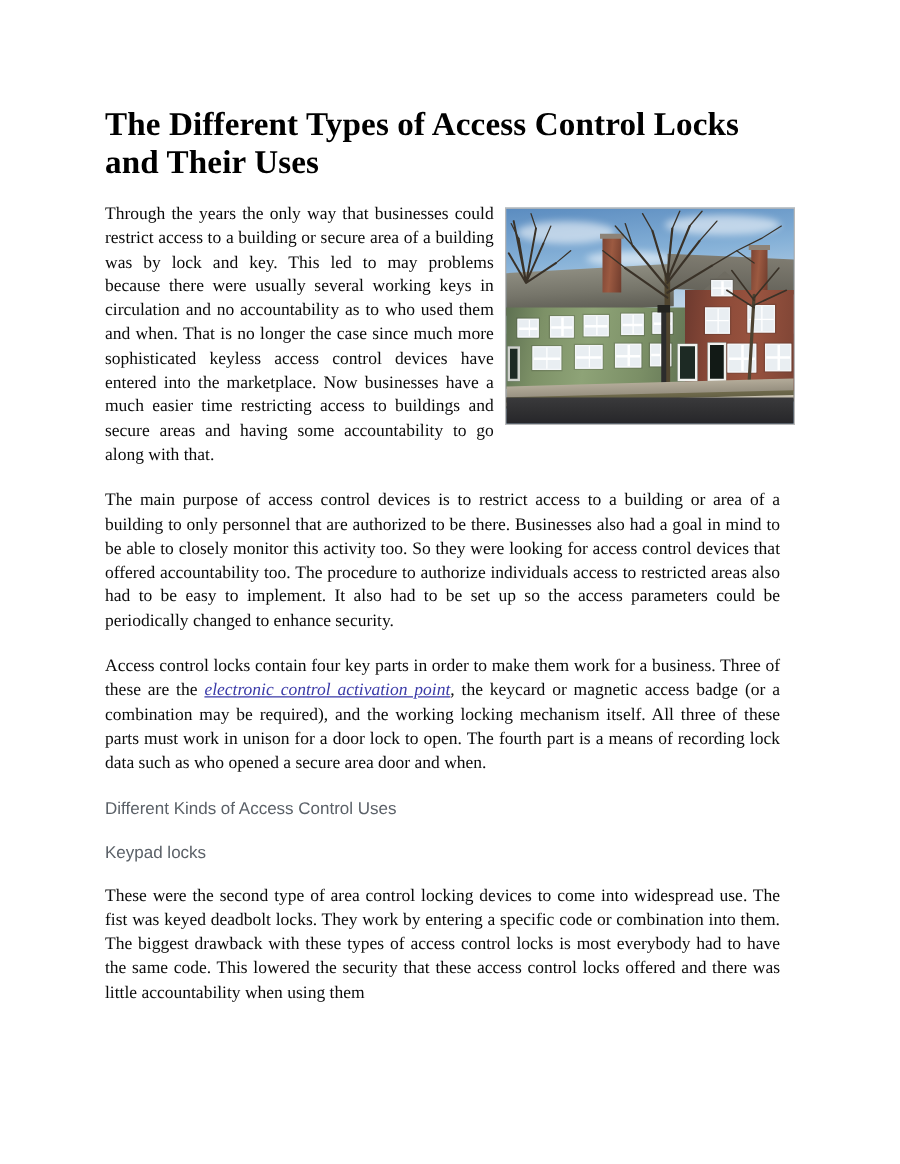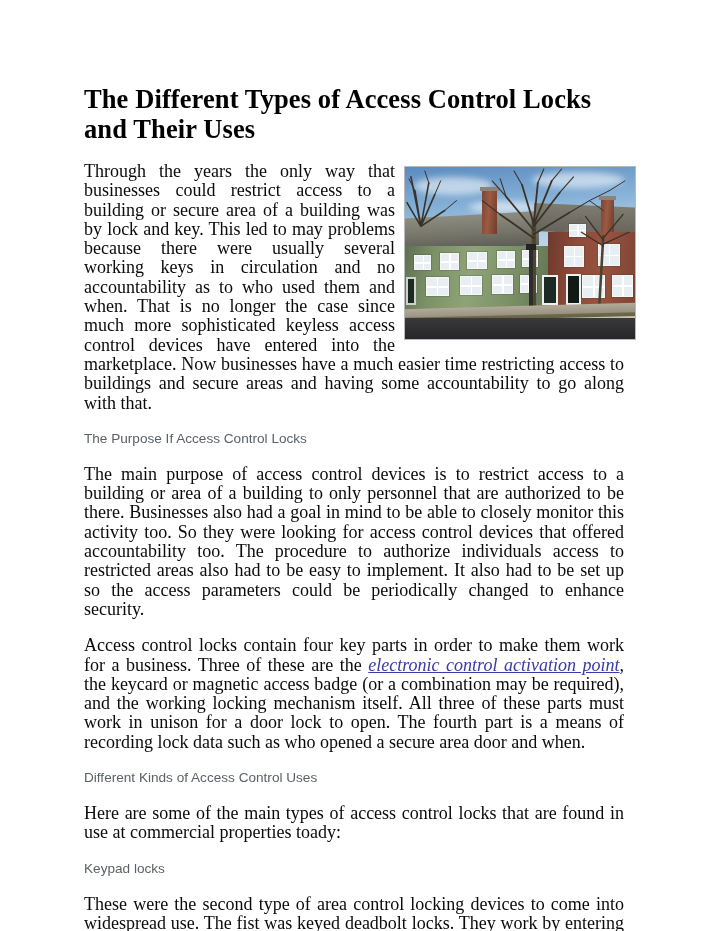--- a/index.html
+++ b/index.html
@@ -159,21 +159,21 @@
   }
   .ph-kerb {
     position: absolute;
     left: 0; right: 0; top: 88.5%; height: 2%;
     background: #c9c2b2;
     transform: skewY(-1.5deg);
   }
 
   p.body {
     font-family: "Liberation Serif", "DejaVu Serif", serif;
-    font-size: 18px;
+    font-size: 14px;
     line-height: 19.3px;
     text-align: justify;
     text-justify: inter-word;
     margin: 0 12px 17px 0;
     color: #0a0a0a;
   }
 
   h2.sub {
     font-family: "Liberation Sans", "DejaVu Sans", sans-serif;
     font-size: 13.6px;
@@ -257,28 +257,26 @@
 
         <div class="ph-pavement"></div>
         <div class="ph-verge"></div>
         <div class="ph-kerb"></div>
         <div class="ph-road"></div>
       </div>
     </figure>
 
     <p class="body">Through the years the only way that businesses could restrict access to a building or secure area of a building was by lock and key. This led to may problems because there were usually several working keys in circulation and no accountability as to who used them and when. That is no longer the case since much more sophisticated keyless access control devices have entered into the marketplace. Now businesses have a much easier time restricting access to buildings and secure areas and having some accountability to go along with that.</p>
 
-    <h2 class="sub">The Purpose If Access Control Locks</h2>
 
     <p class="body">The main purpose of access control devices is to restrict access to a building or area of a building to only personnel that are authorized to be there. Businesses also had a goal in mind to be able to closely monitor this activity too. So they were looking for access control devices that offered accountability too. The procedure to authorize individuals access to restricted areas also had to be easy to implement. It also had to be set up so the access parameters could be periodically changed to enhance security.</p>
 
     <p class="body"><span>Access control locks contain four key parts in order to make them work for a business. Three of these are the </span><a class="inline-link" href="#">electronic control activation point</a><span>, the keycard or magnetic access badge (or a combination may be required), and the working locking mechanism itself. All three of these parts must work in unison for a door lock to open. The fourth part is a means of recording lock data such as who opened a secure area door and when.</span></p>
 
     <h2 class="sub">Different Kinds of Access Control Uses</h2>
 
-    <p class="body">Here are some of the main types of access control locks that are found in use at commercial properties toady:</p>
 
     <h2 class="sub">Keypad locks</h2>
 
     <p class="body">These were the second type of area control locking devices to come into widespread use. The fist was keyed deadbolt locks. They work by entering a specific code or combination into them. The biggest drawback with these types of access control locks is most everybody had to have the same code. This lowered the security that these access control locks offered and there was little accountability when using them</p>
 
   </div>
 </div>
 
 </body></html>

